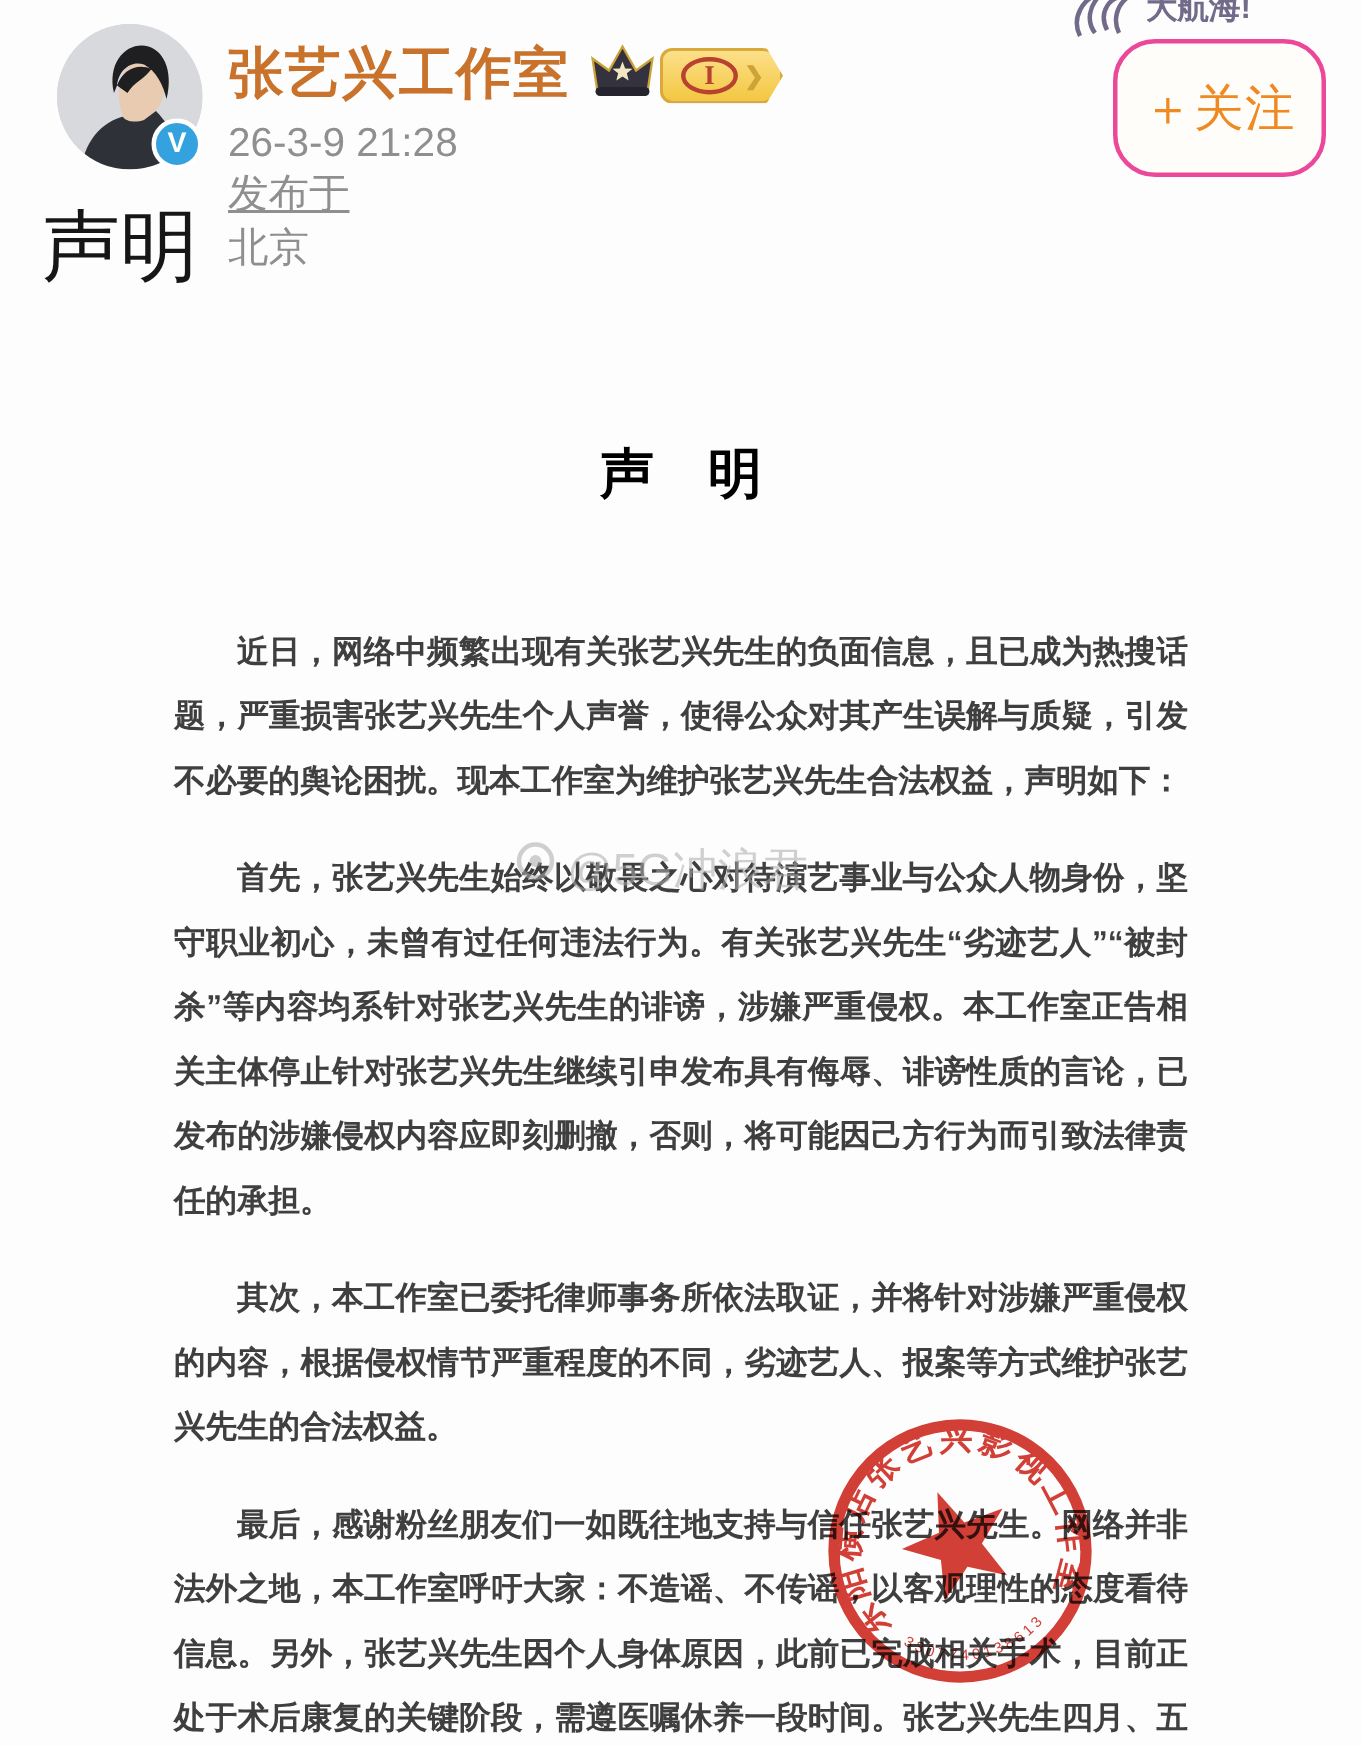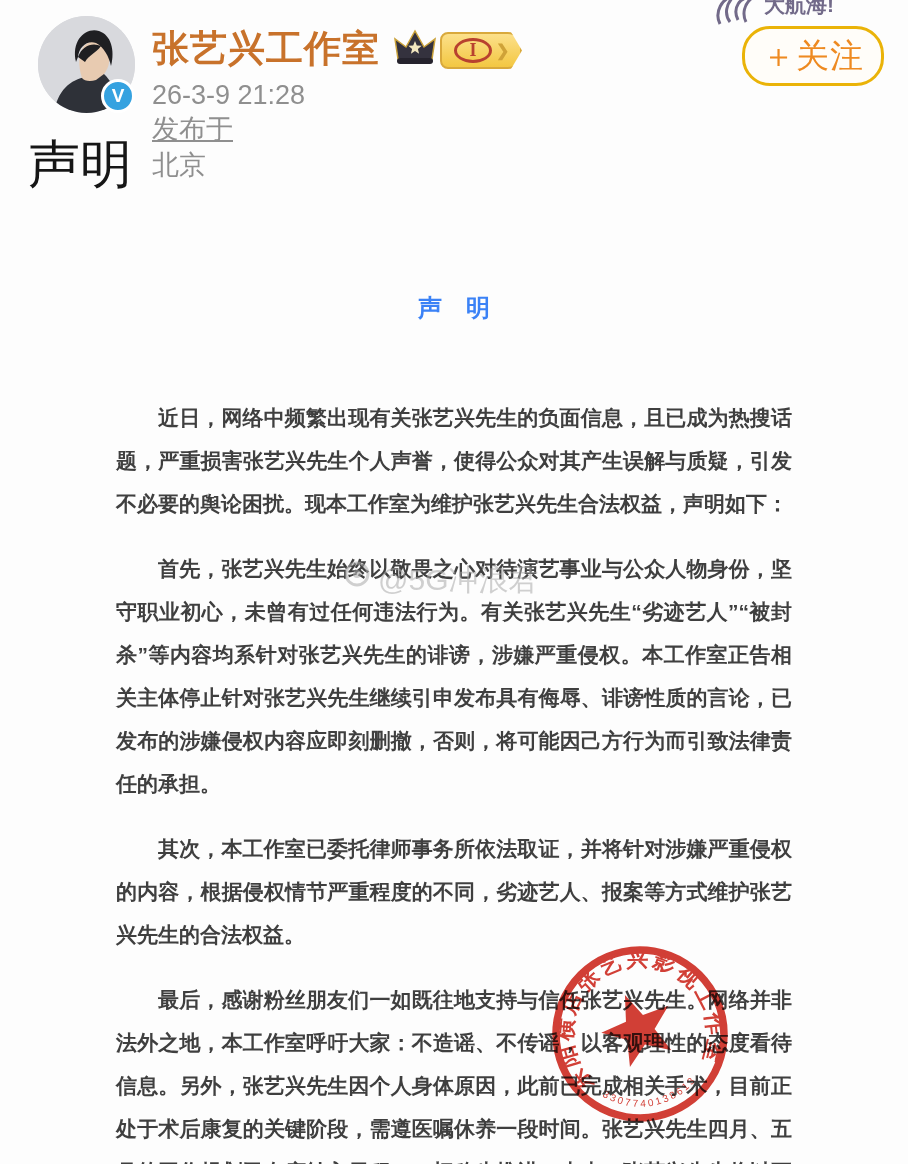--- a/index.html
+++ b/index.html
@@ -29,36 +29,36 @@
     clip-path:polygon(0 0, calc(100% - 11px) 0, 100% 50%, calc(100% - 11px) 100%, 0 100%); }
   .vip-oval { width:38px; height:25px; border:3px solid #b8412f; border-radius:50%;
     display:flex; align-items:center; justify-content:center;
     color:#b8412f; font-weight:bold; font-size:18px;
     font-family:"Liberation Serif", serif; }
   .vip-chevron { color:#cfa238; font-size:16px; font-weight:bold; }
   .meta { position:absolute; left:152px; top:80px; font-size:27px; color:#8f8f8f;
     display:flex; align-items:baseline;flex-direction:column; }
   .meta .t { margin-right:20px; }
   .meta .lbl { margin-right:10px;text-decoration:underline; }
-  .follow-btn { position:absolute; left:742px; top:26px; width:142px; height:60px;
-    border:3px solid #eab308; border-radius:28px; background:#fffdf9;
+  .follow-btn { position:absolute; left:742px; top:26px; width:142px; height:92px;
+    border:3px solid #ec4899; border-radius:28px; background:#fffdf9;
     color:#ee8a21; font-size:33px; display:flex; align-items:center;
     justify-content:center; cursor:pointer; letter-spacing:1px; }
 
   
   .corner-watermark { position:absolute; left:712px; top:-6px; width:190px; height:34px;
     opacity:.75; pointer-events:none; }
 
   
   .post-text { position:absolute; left:28px; top:130px; font-size:52px;
     color:#161616; font-weight:400; }
 
   
   .statement { position:absolute; left:0; top:292px; width:908px; cursor:pointer; }
-  .stmt-title { text-align:center; font-size:24px; font-weight:bold; color:#3b82f6; }
+  .stmt-title { text-align:center; font-size:36px; font-weight:bold; color:#000000; }
   .stmt-body { margin:72px 116px 0 116px; font-size:21px; font-weight:bold;
     line-height:43px; color:#3f3f3f; text-align:justify; }
   .stmt-body p { text-indent:2em; margin-bottom:22px; }
 
   
   .seal { position:absolute; left:530px; top:924px; width:220px; height:220px;
     transform:rotate(-12deg); opacity:.9; mix-blend-mode:multiply;
     pointer-events:none; }
 
   

